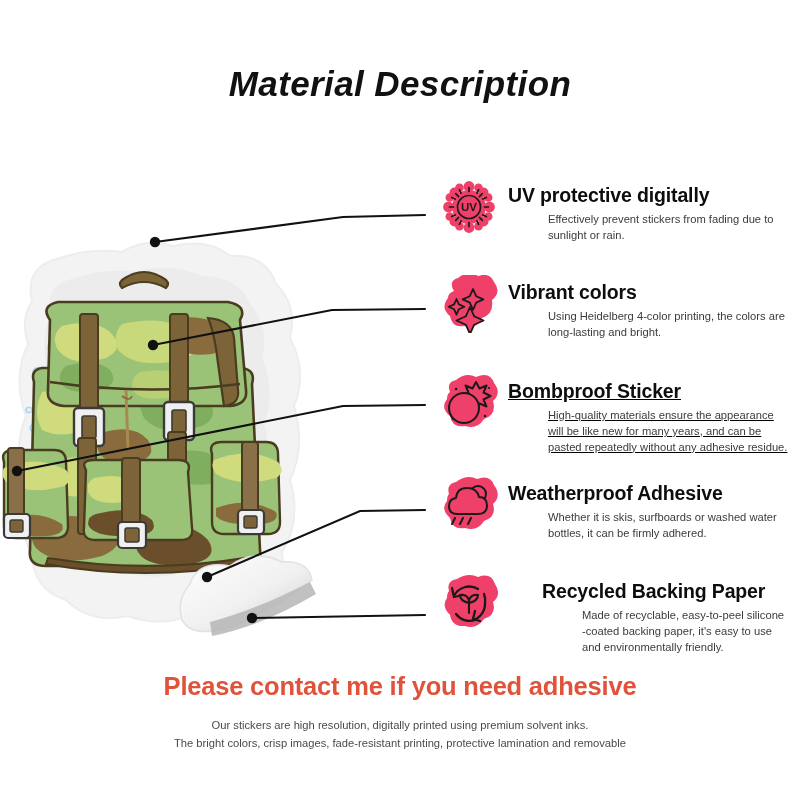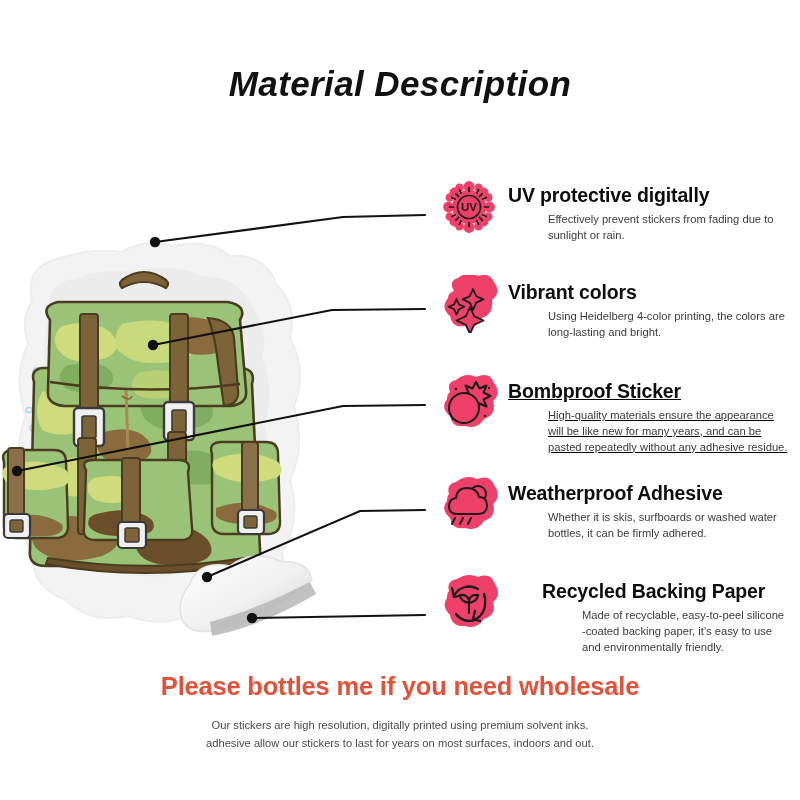--- a/index.html
+++ b/index.html
@@ -382,19 +382,19 @@
           <path d="M29 29 q9 -2 9 -8 q-9 -1 -9 8 Z" fill="#ef4069"></path>
         </g>
       </svg>
     </div>
     <div class="ftext">
       <h3>Recycled Backing Paper</h3>
       <p>Made of recyclable, easy-to-peel silicone -coated backing paper, it's easy to use and environmentally friendly.</p>
     </div>
   </div>
 
-  <div id="cta">Please bottles me if you need wholesale</div>
+  <div id="cta">Please contact me if you need adhesive</div>
   <div id="footer-note">
     <div>Our stickers are high resolution, digitally printed using premium solvent inks.</div>
-    <div>adhesive allow our stickers to last for years on most surfaces, indoors and out.</div>
+    <div>The bright colors, crisp images, fade-resistant printing, protective lamination and removable</div>
   </div>
 
 </div>
 
 </body></html>

